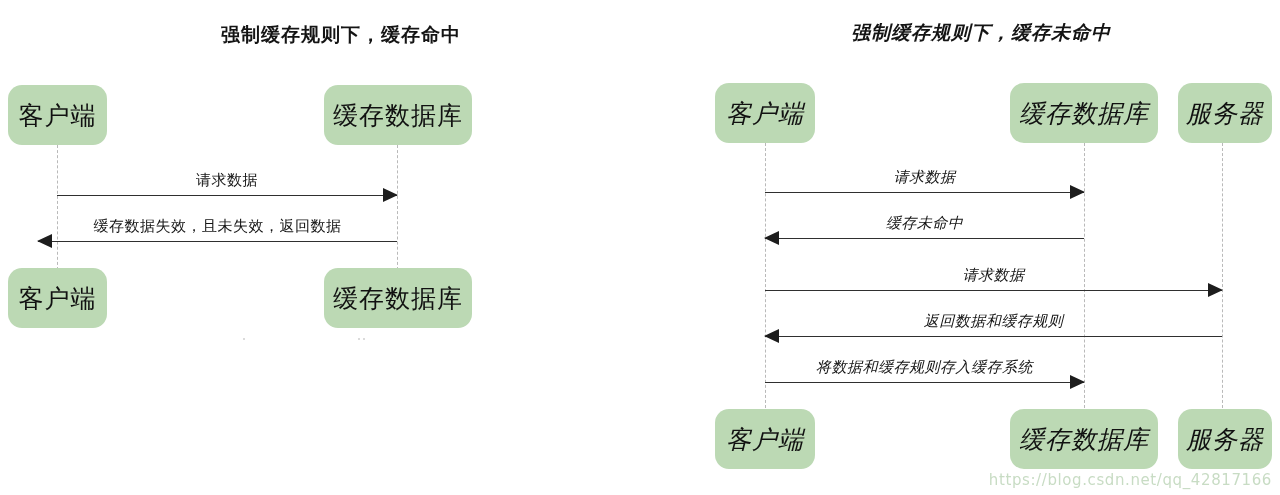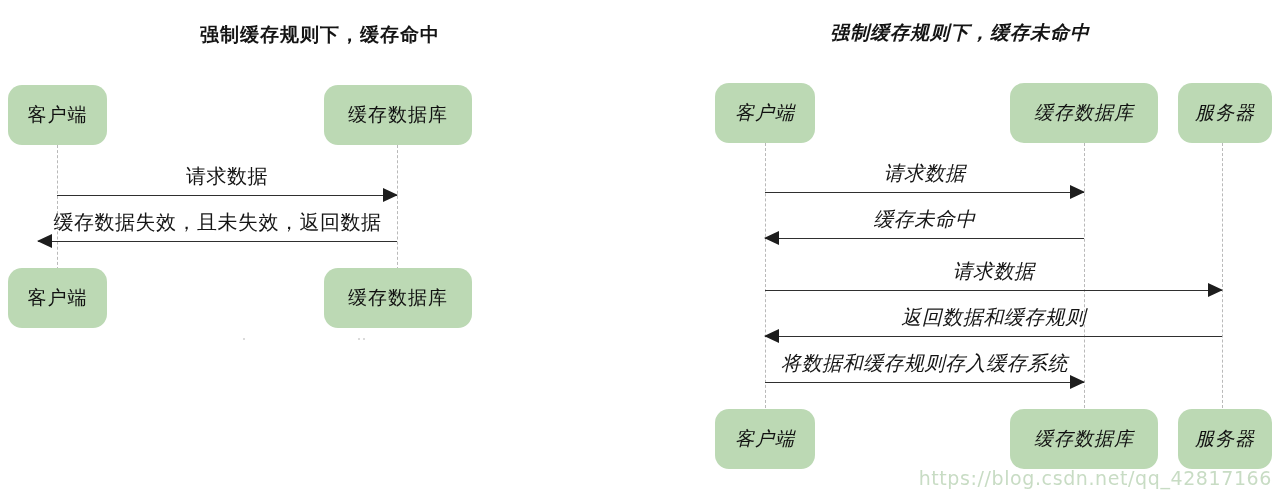--- a/index.html
+++ b/index.html
@@ -12,20 +12,21 @@
     height: 495px;
     position: relative;
     overflow: hidden;
     font-family: "DejaVu Sans", "Liberation Sans", sans-serif;
   }
 
   .diagram {
     position: absolute;
     top: 0;
     height: 406px;
+    padding-left: 42px;
   }
   #diagram-hit  { left: 0;   width: 640px; }
   #diagram-miss { left: 640px; width: 640px; font-style: italic; }
 
   .diagram-title {
     position: absolute;
     left: 0;
     width: 100%;
     text-align: center;
     font-size: 19px;
@@ -42,21 +43,21 @@
     position: absolute;
     background: #bcd9b4;
     border-radius: 14px;
     display: flex;
     align-items: center;
     justify-content: center;
     box-sizing: border-box;
     height: 60px;
   }
   .actor-box .actor-label {
-    font-size: 19px;
+    font-size: 25px;
     color: #111111;
     letter-spacing: 1px;
     white-space: nowrap;
   }
 
   
   .lifeline {
     position: absolute;
     width: 0;
     border-left: 1.5px dashed #b9b9b9;
@@ -90,41 +91,41 @@
   .message.to-left .msg-head {
     left: -1px;
     border-right: 15px solid #1d1d1d;
   }
   .message .msg-label {
     position: absolute;
     left: 0;
     width: 100%;
     bottom: 5px;
     text-align: center;
-    font-size: 20px;
+    font-size: 15px;
     color: #141414;
     letter-spacing: 0.5px;
     white-space: nowrap;
   }
 
   
   .stray-dot {
     position: absolute;
     background: #cfcfcf;
     width: 2px;
     height: 2px;
     border-radius: 50%;
   }
 
   
   #watermark {
     position: absolute;
     right: 8px;
     bottom: 6px;
-    font-size: 19px;
+    font-size: 15px;
     color: #c8dcc4;
     letter-spacing: 0.6px;
     white-space: nowrap;
     user-select: none;
   }
 </style>
 </head>
 <body>
 
 <div class="diagram" id="diagram-hit">

